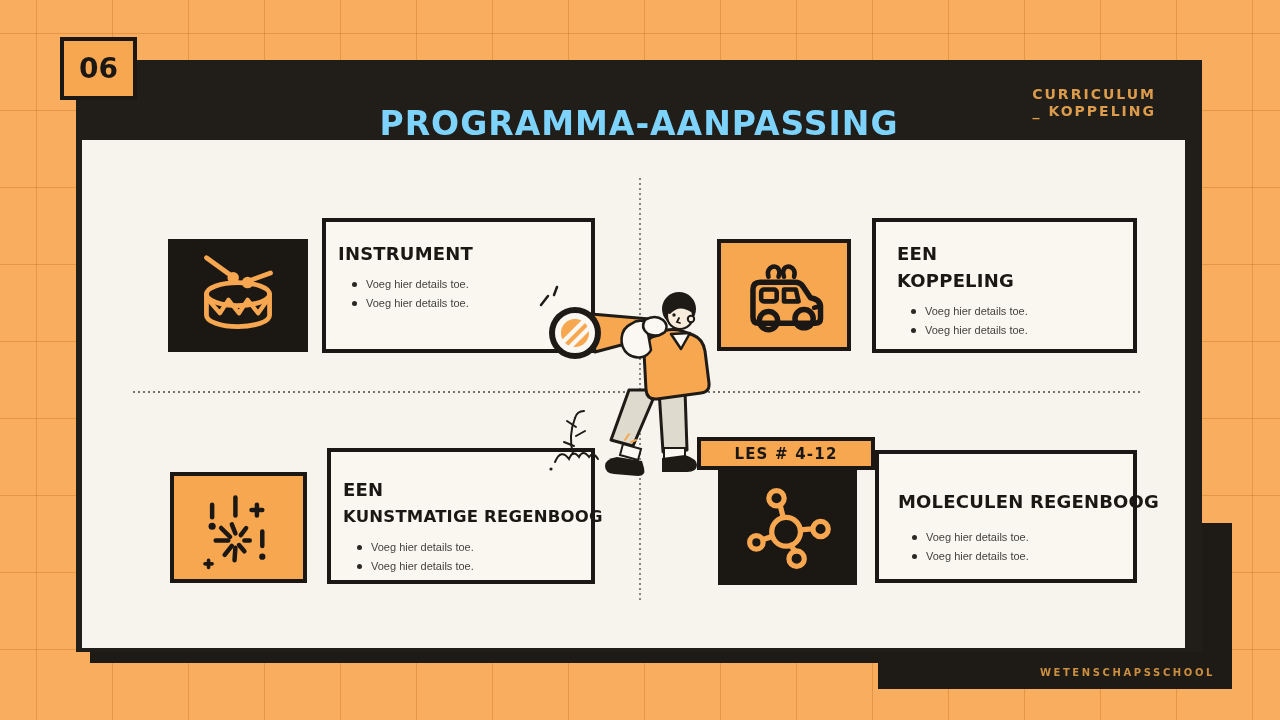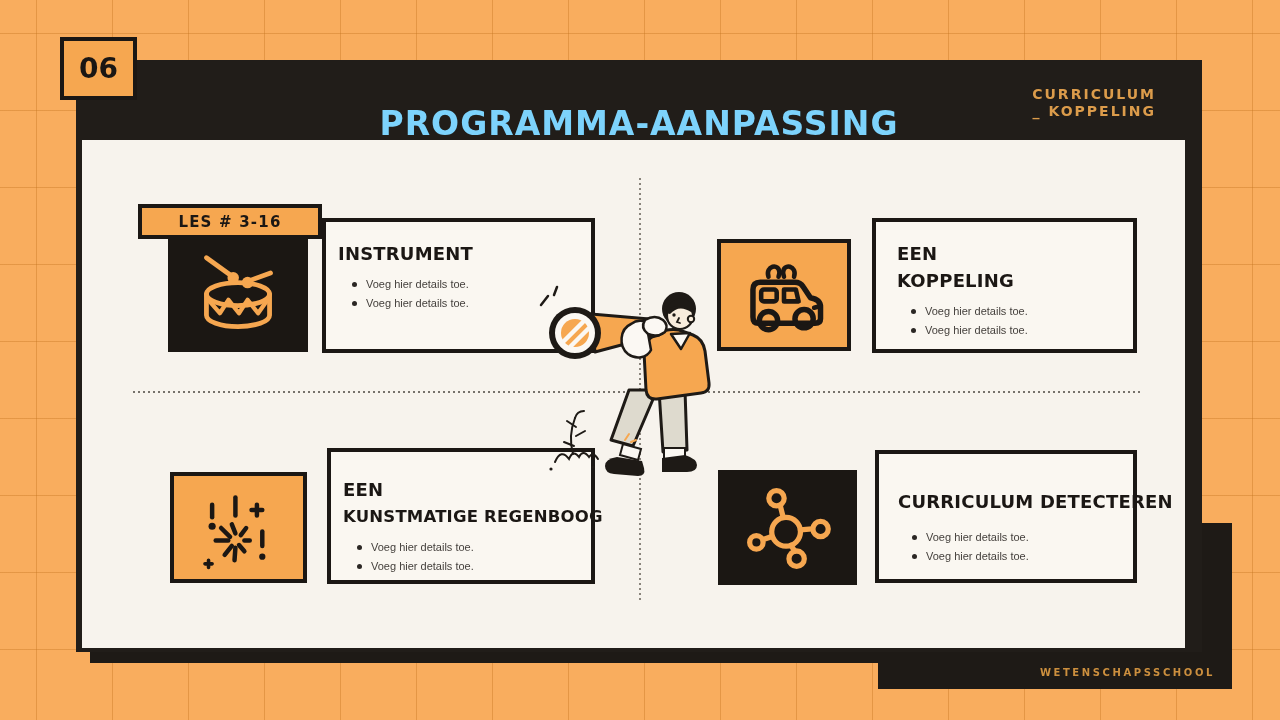--- a/index.html
+++ b/index.html
@@ -107,23 +107,20 @@
 
   <div class="abs content"></div>
 
   <div class="abs page-badge">
     <span>06</span>
   </div>
 
   <div class="abs vdot"></div>
   <div class="abs hdot"></div>
 
-  <div class="abs label label--orange c1">
-    <span>LES # 3-16</span>
-  </div>
   <div class="abs ibox ibox--dark c1">
     <svg width="96" height="88" viewBox="0 0 100 92" fill="none" stroke="#F6A750" stroke-width="5" stroke-linecap="round" stroke-linejoin="round">
       <line x1="17" y1="6" x2="42" y2="24"></line>
       <circle cx="45" cy="27" r="6" fill="#F6A750" stroke="none"></circle>
       <line x1="84" y1="22" x2="62" y2="30"></line>
       <circle cx="60" cy="32" r="6" fill="#F6A750" stroke="none"></circle>
       <ellipse cx="50" cy="44" rx="33" ry="12"></ellipse>
       <path d="M17,44 L17,66 a33,12 0 0 0 66,0 L83,44"></path>
       <path d="M19,50 L31,64 L40,50 L51,64 L60,50 L71,64 L81,50" stroke-width="4.5"></path>
     </svg>
@@ -198,35 +195,38 @@
           <span class="bullet-dot"></span>
           <span>Voeg hier details toe.</span>
         </li>
       <li>
           <span class="bullet-dot"></span>
           <span>Voeg hier details toe.</span>
         </li>
     </ul>
   </div>
 
+  <div class="abs label label--orange c4">
+    <span>LES # 4-12</span>
+  </div>
   <div class="abs ibox ibox--dark c4">
     <svg width="96" height="92" viewBox="0 0 100 96" fill="none" stroke="#F6A750" stroke-width="5.5" stroke-linecap="round">
       <circle cx="48" cy="52" r="15"></circle>
       <circle cx="38" cy="17" r="8"></circle>
       <line x1="42" y1="25" x2="45" y2="37"></line>
       <circle cx="17" cy="63" r="7"></circle>
       <line x1="24" y1="60" x2="33" y2="57"></line>
       <circle cx="59" cy="80" r="8"></circle>
       <line x1="53" y1="66" x2="57" y2="72"></line>
       <circle cx="84" cy="49" r="8"></circle>
       <line x1="63" y1="50" x2="75" y2="49"></line>
     </svg>
   </div>
   <div class="abs panel c4">
-    <div class="t">CURRICULUM DETECTEREN</div>
+    <div class="t">MOLECULEN REGENBOOG</div>
     <ul class="bullets">
       <li>
           <span class="bullet-dot"></span>
           <span>Voeg hier details toe.</span>
         </li>
       <li>
           <span class="bullet-dot"></span>
           <span>Voeg hier details toe.</span>
         </li>
     </ul>

